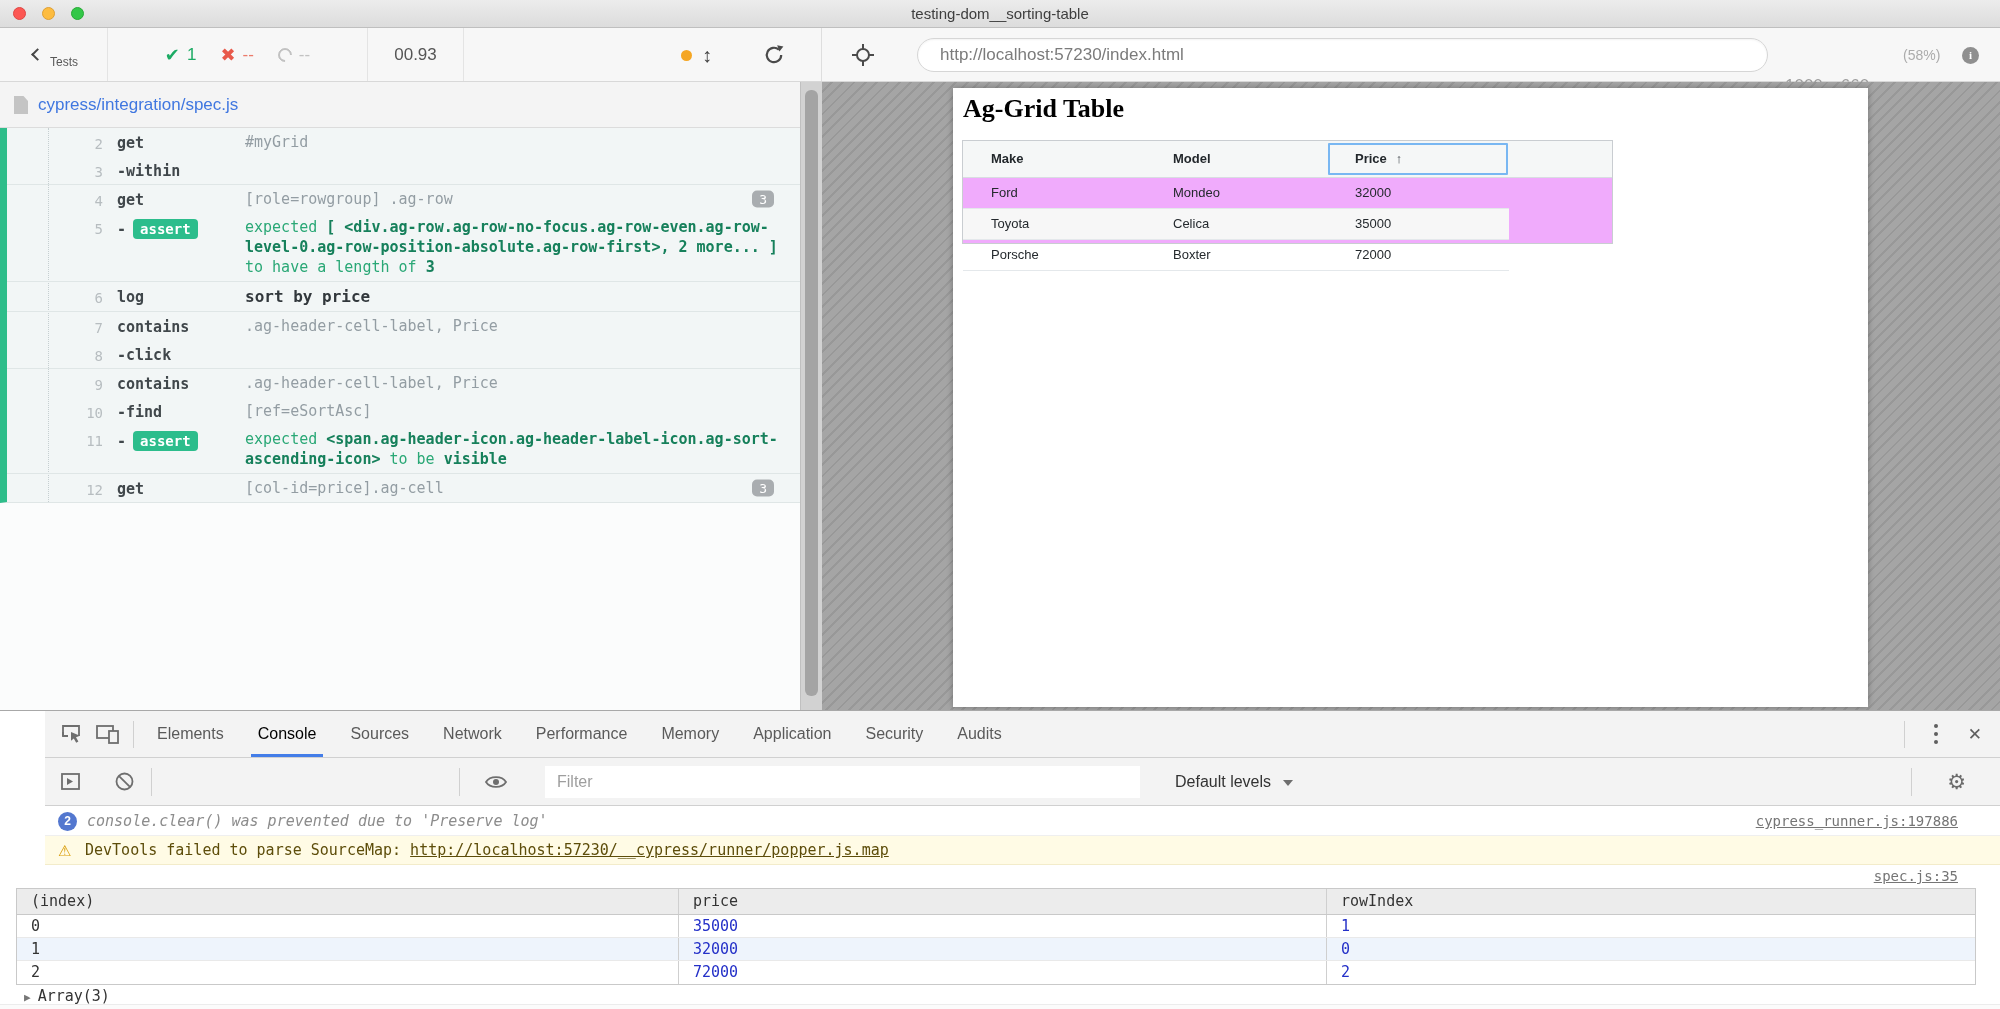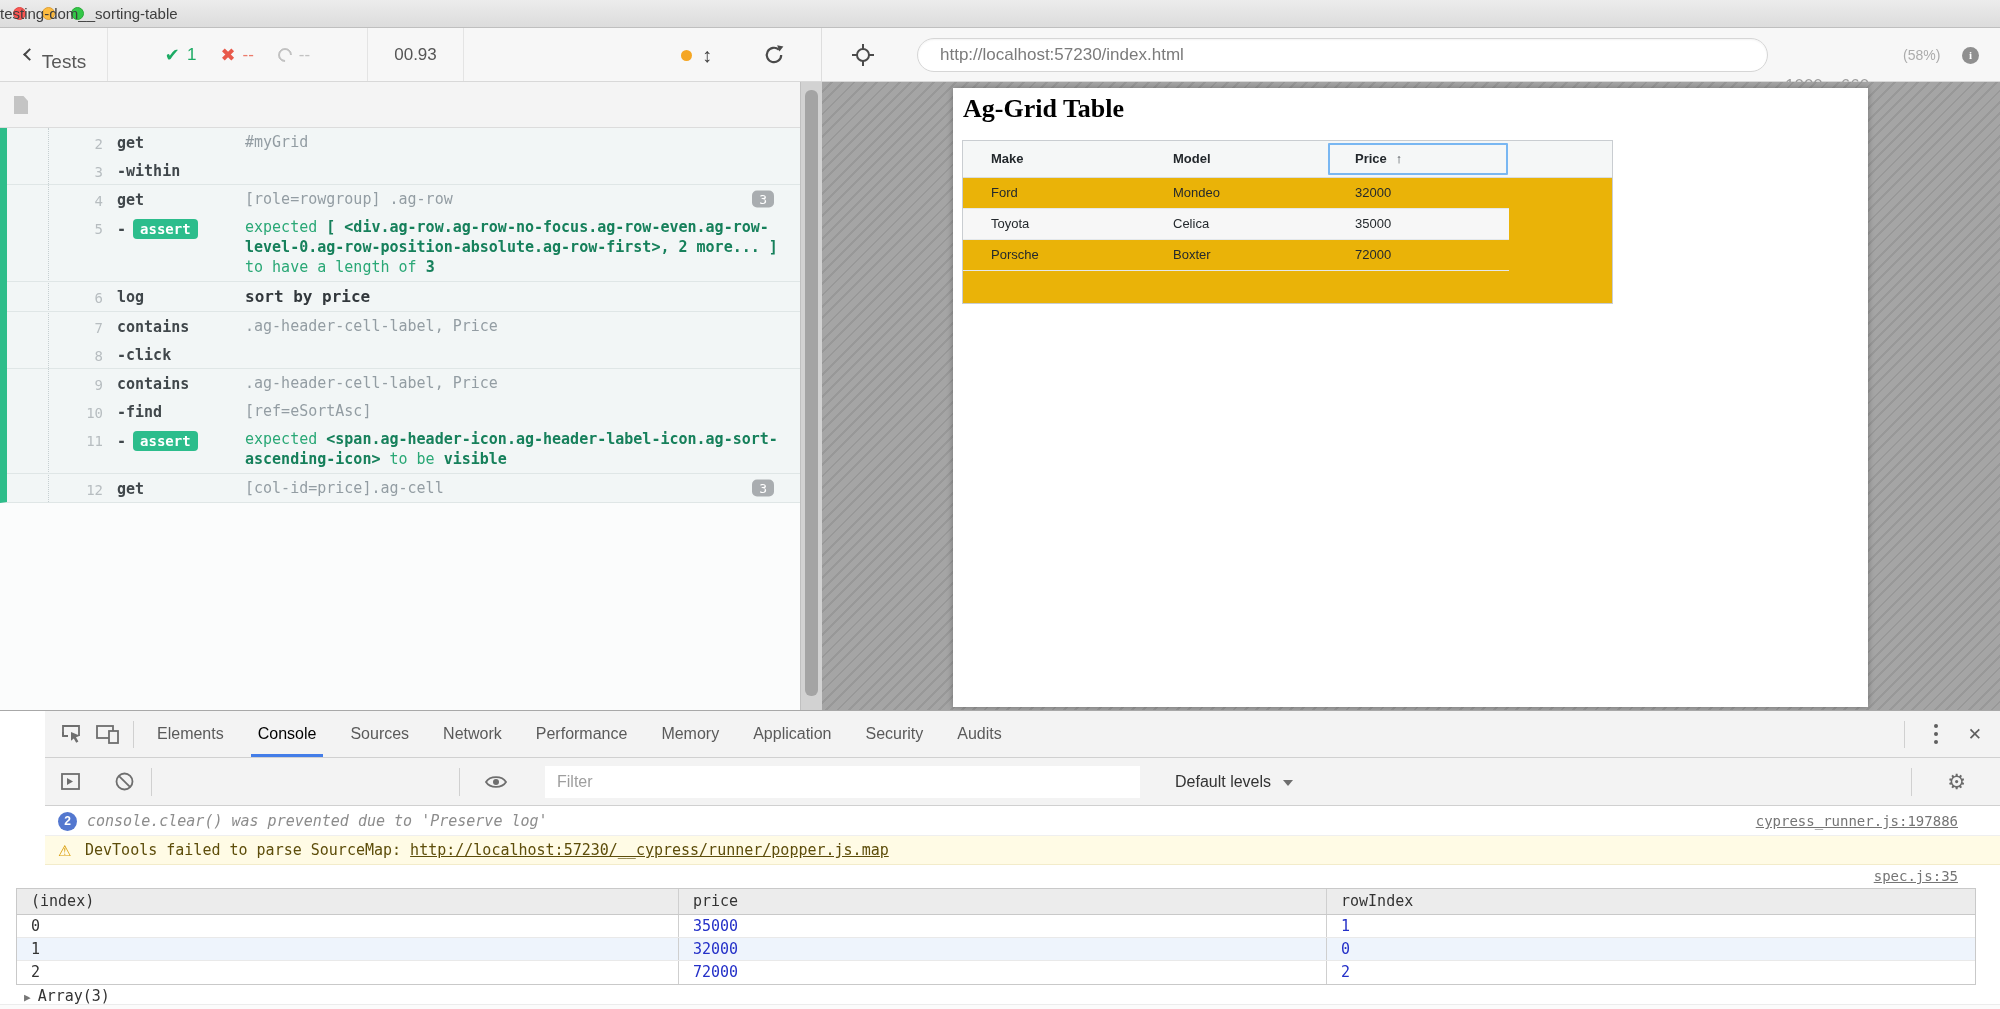--- a/index.html
+++ b/index.html
@@ -9,31 +9,31 @@
   .mono { font-family:"DejaVu Sans Mono", monospace; }
 
   
   #titlebar { position:absolute; left:0; top:0; width:2000px; height:28px;
     background:linear-gradient(#ececec,#dcdcdc); border-bottom:1px solid #bfbfbf; }
   .tl { position:absolute; top:7px; width:13px; height:13px; border-radius:50%; }
   .tl.red { left:13px; background:#fc5753; border:1px solid #df4744; }
   .tl.yellow { left:42px; background:#fdbc40; border:1px solid #de9f34; }
   .tl.green { left:71px; background:#33c748; border:1px solid #27aa35; }
   #win-title { position:absolute; left:0; right:0; top:0; height:36px; line-height:28px;
-    text-align:left; font-size:15px; color:#3e3e3e; font-weight:500; }
+    text-align:center; font-size:15px; color:#3e3e3e; font-weight:500; }
 
   
   #runner-header { position:absolute; left:0; top:28px; width:2000px; height:54px;
     background:#f7f7f7; border-bottom:1px solid #d8d8d8; }
   .rh-sect { position:absolute; top:0; height:100%; display:flex; align-items:center;
     justify-content:center; border-right:1px solid #e4e4e4; }
   .rh-back { left:0; width:108px; gap:8px; cursor:pointer; }
   .back-chev { display:inline-block; width:9px; height:9px; border-left:2.5px solid #474747;
     border-bottom:2.5px solid #474747; transform:rotate(45deg); margin-left:4px; }
-  .rh-back-label { font-size:19px; color:#585858;margin-top:15px; }
+  .rh-back-label { font-size:12px; color:#585858;margin-top:15px; }
   .rh-stats { left:108px; width:260px; gap:24px; }
   .stat { display:flex; align-items:center; gap:7px; font-size:17px; }
   .stat .ic { font-size:18px; }
   .stat.passed .ic, .stat.passed .ct { color:#1cab64; }
   .stat.failed .ic { color:#e8594a; } .stat.failed .ct { color:#ec7b6b; }
   .stat.pending .ct { color:#c2c2c2; }
   .ring { width:14px; height:14px; border:2.5px solid #c2c2c2; border-radius:50%;
     border-right-color:transparent; transform:rotate(45deg); }
   .rh-duration { left:368px; width:96px; font-size:17px; color:#555; }
   .orange-dot { position:absolute; left:681px; top:22px; width:11px; height:11px;
@@ -89,22 +89,22 @@
   #splitter .thumb { position:absolute; left:4px; width:13px; top:8px; height:606px;
     background:#a4a4a4; border-radius:6px; }
 
   
   #aut { position:absolute; left:822px; top:82px; width:1178px; height:628px;
     background:repeating-linear-gradient(135deg, #a5a5a5 0 6px, #989898 6px 8px); }
   #aut-frame { position:absolute; left:131px; top:6px; width:915px; height:619px;
     background:#fff; box-shadow:0 0 6px rgba(0,0,0,0.3); }
   #aut-heading { position:absolute; left:10px; top:6px; font-family:"Liberation Serif", serif;
     font-size:26px; font-weight:bold; color:#000; }
-  #ag-grid { position:absolute; left:9px; top:52px; width:651px; height:164px;
-    border:1px solid #c9cdd1; background:#eab308; }
+  #ag-grid { position:absolute; left:9px; top:52px; width:651px; height:104px;
+    border:1px solid #c9cdd1; background:#f0abfc; }
   #ag-header { display:flex; height:37px; background:#f5f7f7; border-bottom:1px solid #d8dde1; }
   .ag-hcell { position:relative; width:182px; padding-left:28px; line-height:36px;
     font-size:13px; font-weight:600; color:#23282c; cursor:pointer; }
   .ag-hcell .focus-ring { position:absolute; left:1px; top:2px; right:1px; bottom:2px;
     border:2px solid #79b7f2; border-radius:1px; pointer-events:none; }
   .ag-sort-arrow { margin-left:9px; font-weight:normal; font-size:13px; color:#3c4247; }
   #ag-rows { width:546px; }
   .ag-row { display:flex; height:31px; border-bottom:1px solid #e4e8eb; cursor:pointer; }
   .ag-row.alt { background:#f7f7f7; }
   .ag-cell { width:182px; padding-left:28px; line-height:30px; font-size:13px; color:#24292d; }
@@ -225,20 +225,21 @@
     </svg>
     <div id="url-bar">http://localhost:57230/index.html</div>
     <span id="viewport-size">1000 x 660</span>
     <span id="viewport-scale">(58%)</span>
     <span id="info-icon">i</span>
   </div>
 
   <div id="reporter">
     <div id="spec-header">
       <span id="file-icon"></span>
+      <span id="spec-link">cypress/integration/spec.js</span>
     </div>
     <div id="command-list">
         <div class="cmd-row">
           <span class="cmd-num">2</span>
           <span class="cmd-method">get</span>
           <div class="cmd-msg">#myGrid</div>
         </div>
         <div class="cmd-row">
           <span class="cmd-num">3</span>
           <span class="cmd-method">-within</span>

